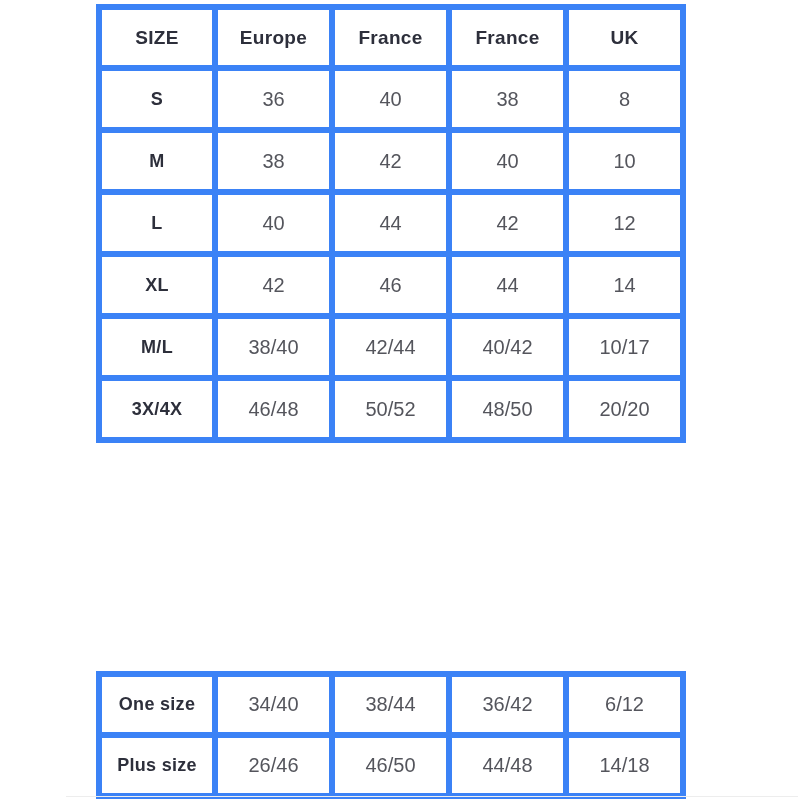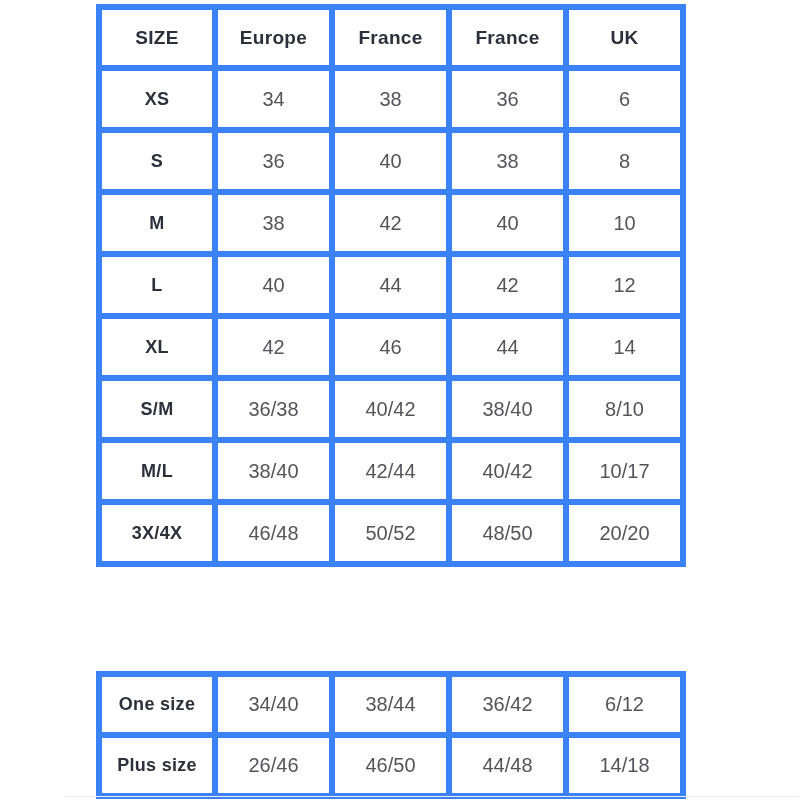--- a/index.html
+++ b/index.html
@@ -76,27 +76,20 @@
       <tr>
         <th>SIZE</th>
         <th>Europe</th>
         <th>France</th>
         <th>France</th>
         <th>UK</th>
       </tr>
     </thead>
     <tbody>
       <tr>
-        <td class="size-label">XS</td>
-        <td class="value-cell">34</td>
-        <td class="value-cell">38</td>
-        <td class="value-cell">36</td>
-        <td class="value-cell">6</td>
-      </tr>
-      <tr>
         <td class="size-label">S</td>
         <td class="value-cell">36</td>
         <td class="value-cell">40</td>
         <td class="value-cell">38</td>
         <td class="value-cell">8</td>
       </tr>
       <tr>
         <td class="size-label">M</td>
         <td class="value-cell">38</td>
         <td class="value-cell">42</td>
@@ -109,27 +102,20 @@
         <td class="value-cell">44</td>
         <td class="value-cell">42</td>
         <td class="value-cell">12</td>
       </tr>
       <tr>
         <td class="size-label">XL</td>
         <td class="value-cell">42</td>
         <td class="value-cell">46</td>
         <td class="value-cell">44</td>
         <td class="value-cell">14</td>
-      </tr>
-      <tr>
-        <td class="size-label">S/M</td>
-        <td class="value-cell">36/38</td>
-        <td class="value-cell">40/42</td>
-        <td class="value-cell">38/40</td>
-        <td class="value-cell">8/10</td>
       </tr>
       <tr>
         <td class="size-label">M/L</td>
         <td class="value-cell">38/40</td>
         <td class="value-cell">42/44</td>
         <td class="value-cell">40/42</td>
         <td class="value-cell">10/17</td>
       </tr>
       <tr>
         <td class="size-label">3X/4X</td>

